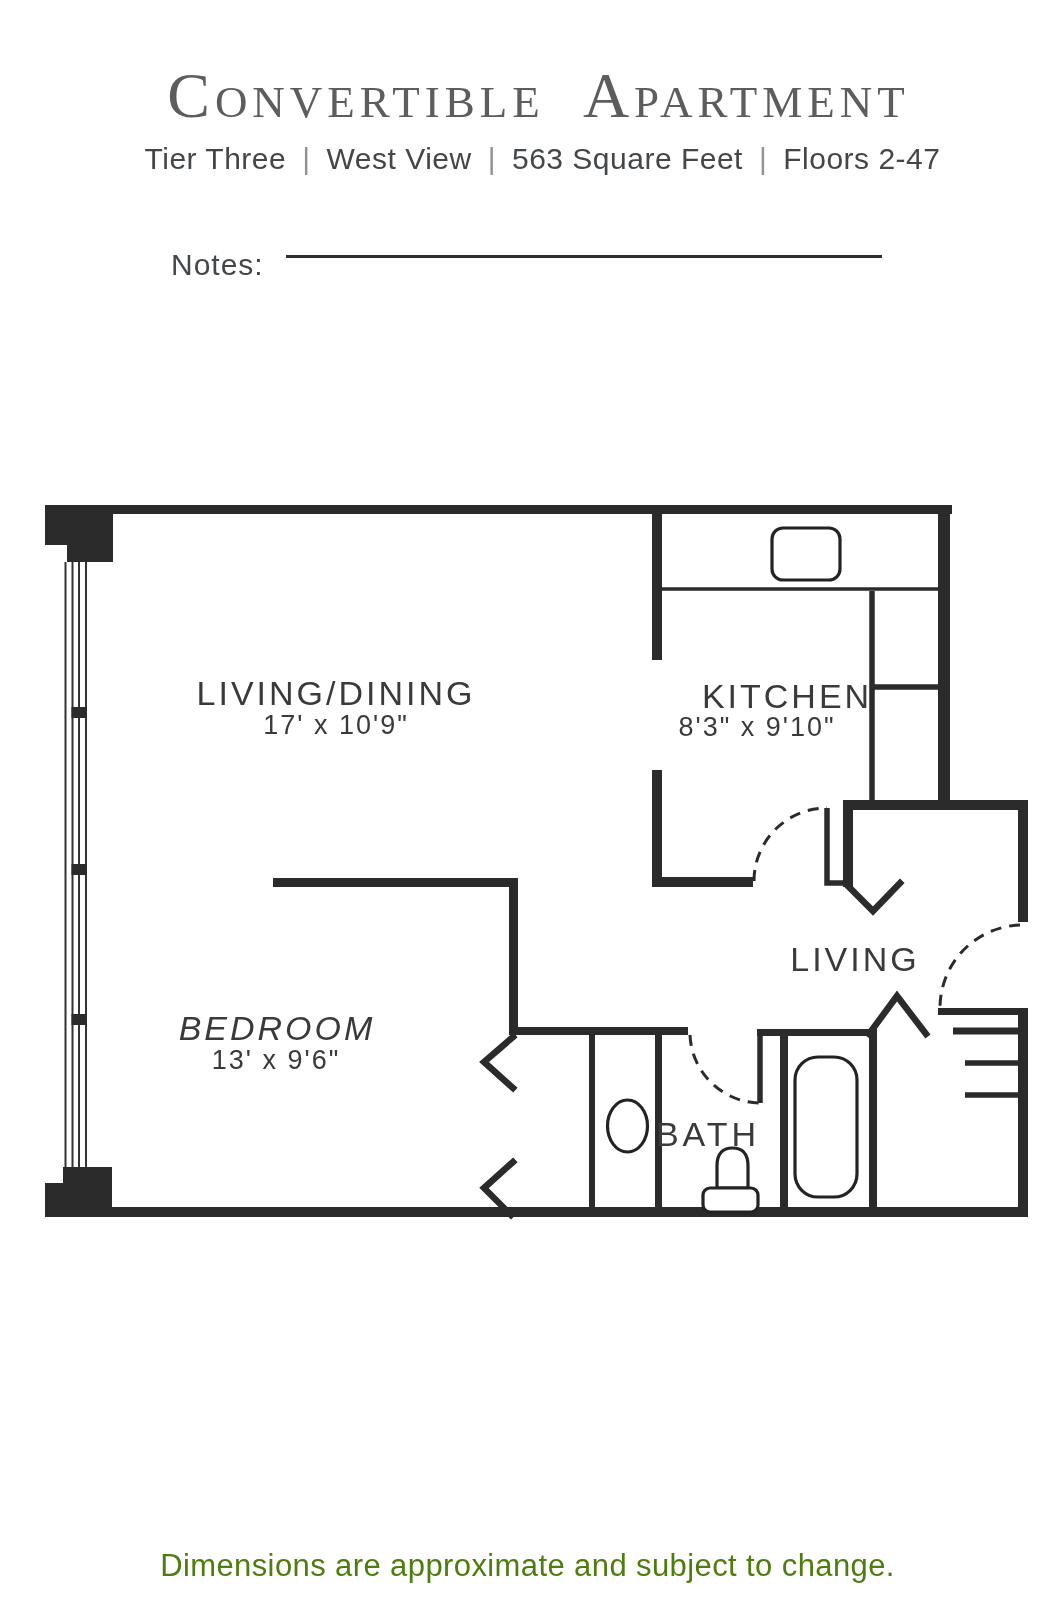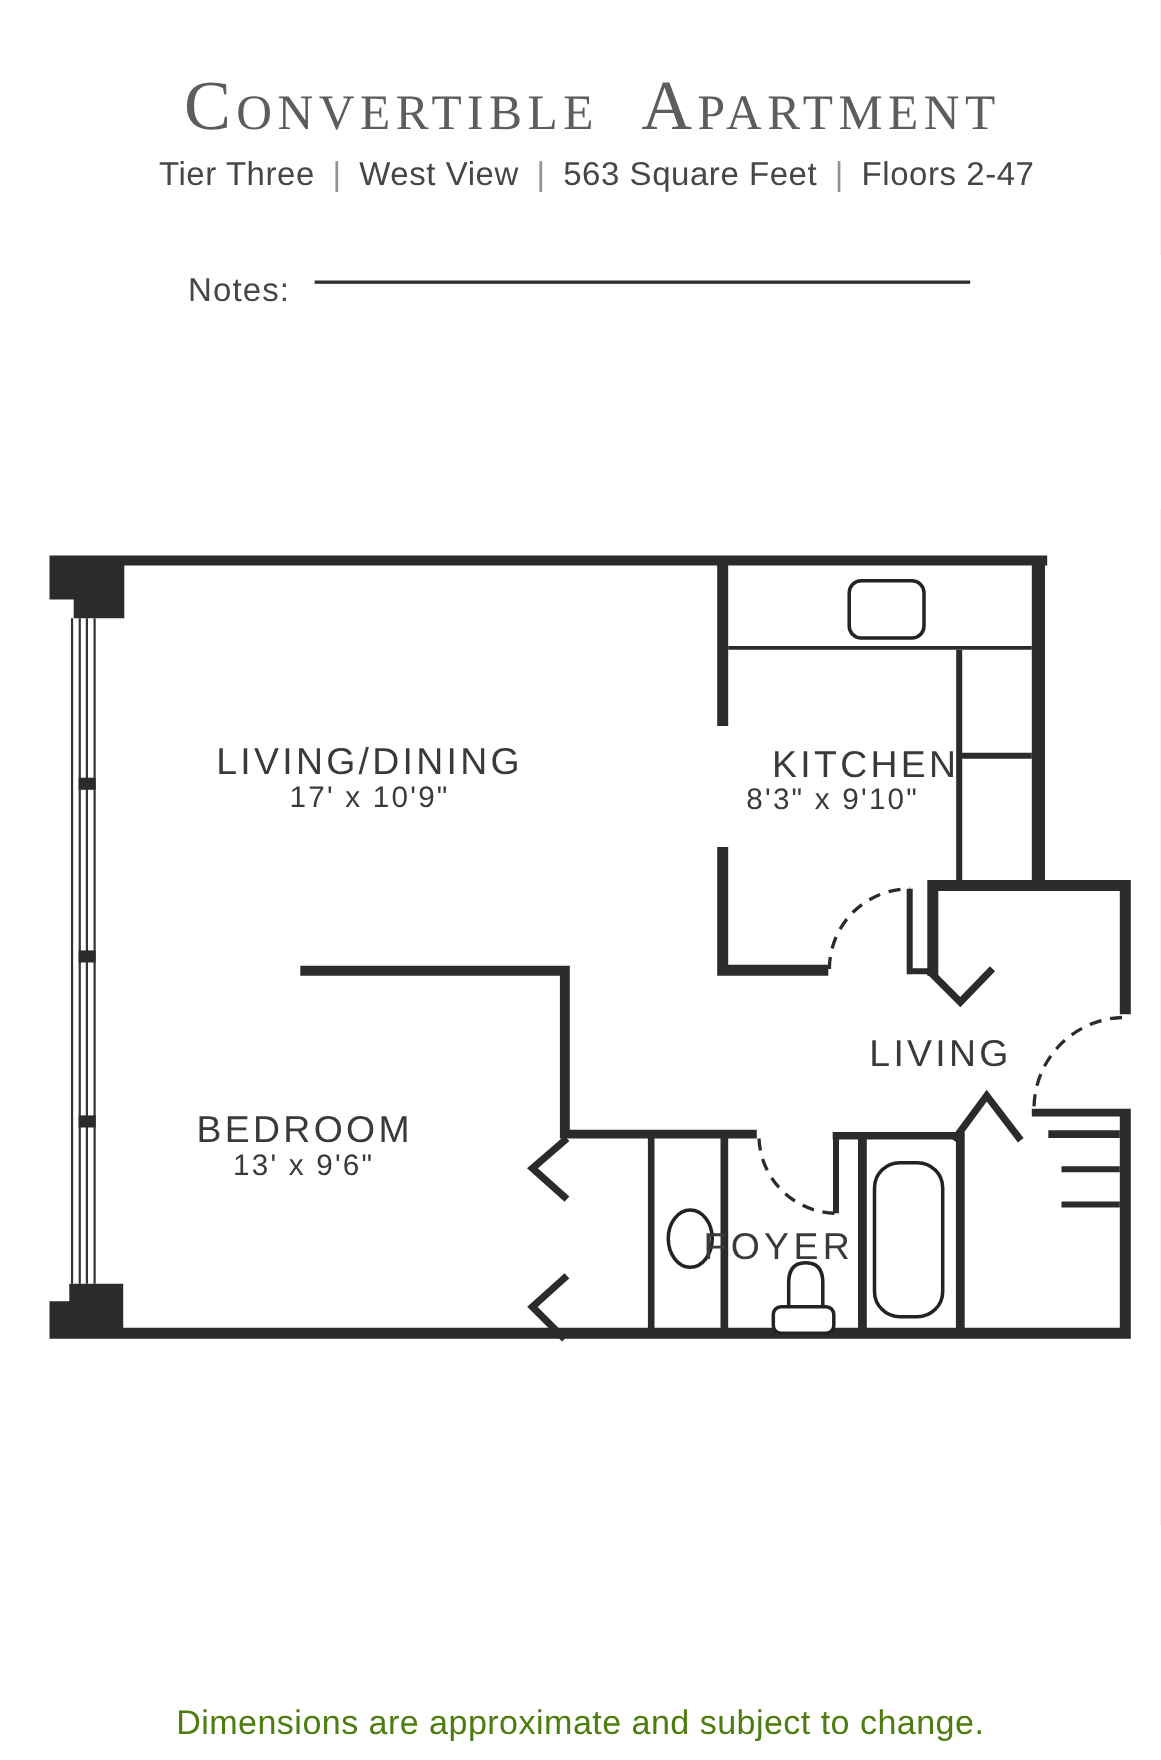--- a/index.html
+++ b/index.html
@@ -130,22 +130,22 @@
     <path class="fixture" d="M717 1188 V1166 Q717 1148 732.5 1148 Q748 1148 748 1166 V1188 Z"></path>
     <rect class="fixture" x="703" y="1188" width="55" height="24" rx="7"></rect>
   </svg>
 
   <div class="rlabel" style="left:336px; top:693px;">LIVING/DINING</div>
   <div class="rdims" style="left:336px; top:725px;">17' x 10'9"</div>
 
   <div class="rlabel" style="left:757px; top:696px;margin-left:30px;">KITCHEN</div>
   <div class="rdims" style="left:757px; top:727px;">8'3" x 9'10"</div>
 
-  <div class="rlabel" style="left:277px; top:1028px;">BEDROOM</div>
+  <div class="rlabel" style="left:277px; top:1028px;font-style:italic;">BEDROOM</div>
   <div class="rdims" style="left:276px; top:1060px;">13' x 9'6"</div>
 
   <div class="rlabel" style="left:855px; top:959px;">LIVING</div>
 
-  <div class="rlabel" style="left:708px; top:1134px; letter-spacing:4px;">FOYER</div>
+  <div class="rlabel" style="left:708px; top:1134px; letter-spacing:4px;">BATH</div>
 
   <div class="footer">Dimensions are approximate and subject to change.</div>
 
 </div>
 
 </body></html>

